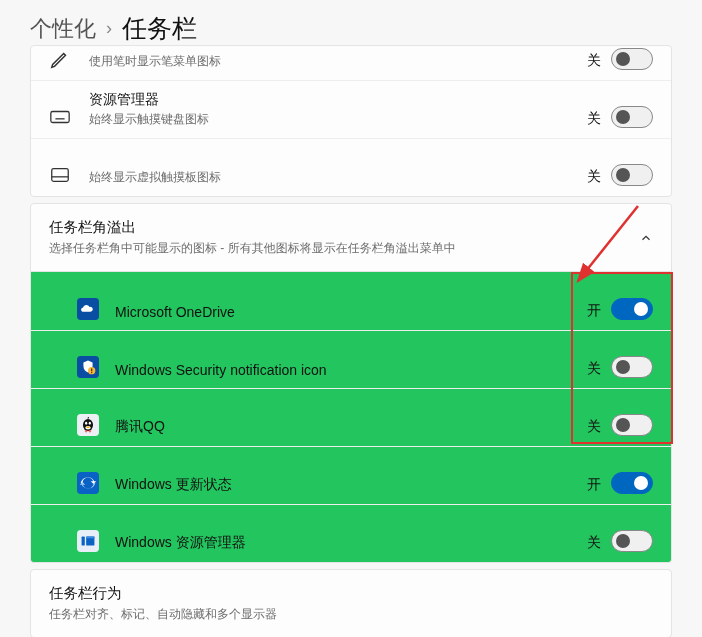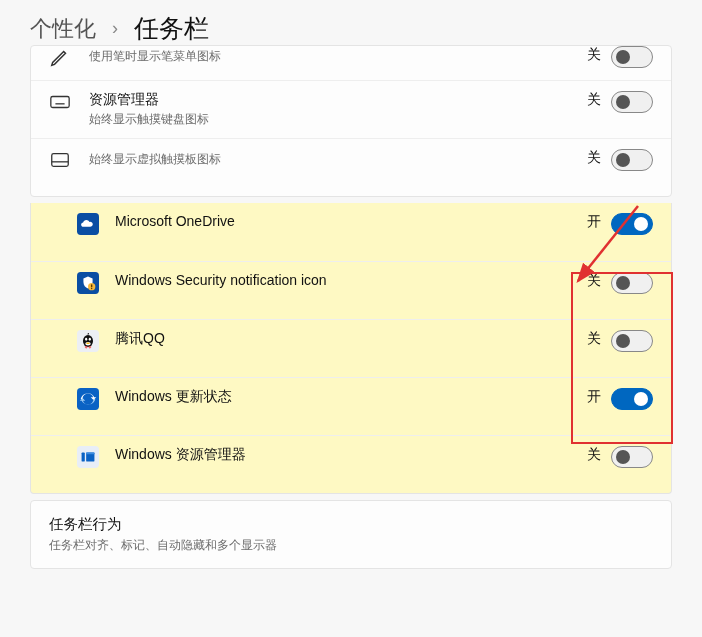--- a/index.html
+++ b/index.html
@@ -10,37 +10,37 @@
     height: 637px;
     overflow: hidden;
     color: #1a1a1a;
   }
   .breadcrumb {
     padding: 12px 30px 10px 30px;
     font-size: 22px;
     color: #555;
     display: flex;
     align-items: center;
-    gap: 16px;
+    gap: 10px;
   }
   .breadcrumb .current {
     font-weight: 400;
     color: #111;
     font-size: 25px;
   }
   .breadcrumb .sep { color: #888; font-size: 18px; }
   .panel {
     margin: 0 30px 6px 30px;
     background: #fdfdfd;
     border: 1px solid #e4e4e4;
     border-radius: 4px;
   }
   .item-row {
     display: flex;
-    align-items: flex-start;
+    align-items: flex-end;
     padding: 10px 18px;
     min-height: 58px;
   }
   .item-row + .item-row { border-top: 1px solid #eee; }
   .item-icon {
     width: 22px;
     height: 22px;
     margin-right: 18px;
     display: flex;
     align-items: center;
@@ -75,21 +75,21 @@
     align-items: center;
   }
   .section-header .sh-text { flex: 1; }
   .section-header .sh-title { font-size: 14.5px; color: #111; font-weight: 500; }
   .section-header .sh-sub { font-size: 12px; color: #6d6d6d; margin-top: 3px; }
   .chevron {
     width: 14px; height: 14px; display: inline-block;
   }
   .overflow-list {
     margin: 0 30px 6px 30px;
-    background: #fef9c3;
+    background: #22c55e;
     border: 1px solid #e4e4e4;
     border-top: none;
     border-radius: 0 0 4px 4px;
   }
   .overflow-list .item-row { padding-left: 46px; }
   .app-icon {
     width: 22px; height: 22px; border-radius: 4px;
     margin-right: 16px; flex-shrink: 0;
     display: flex; align-items: center; justify-content: center;
   }
@@ -163,20 +163,31 @@
       <div class="item-text">
         <div class="item-sub">始终显示虚拟触摸板图标</div>
       </div>
       <span class="state-label">关</span>
       <div class="toggle">
           <div class="knob"></div>
         </div>
     </div>
   </div>
 
+  <div class="section-header" style="margin-top:6px;">
+    <div class="sh-text">
+      <div class="sh-title">任务栏角溢出</div>
+      <div class="sh-sub">选择任务栏角中可能显示的图标 - 所有其他图标将显示在任务栏角溢出菜单中</div>
+    </div>
+    <span class="chevron">
+      <svg viewBox="0 0 24 24" fill="none" stroke="#333" stroke-width="2">
+          <path d="M6 15l6-6 6 6"></path>
+        </svg>
+    </span>
+  </div>
 
   <div class="overflow-list">
     <div class="item-row">
       <span class="app-icon">
         <svg viewBox="0 0 24 24">
             <rect width="24" height="24" rx="4" fill="#0a4ea3"></rect>
             <path d="M7 15c-1.5 0-2.5-1-2.5-2.3 0-1.2 1-2.2 2.2-2.3.4-1.6 1.8-2.7 3.5-2.7 1.4 0 2.7.8 3.2 2 .3-.1.6-.1.9-.1 1.6 0 2.9 1.3 2.9 2.7 0 1.5-1.3 2.7-2.9 2.7H7z" fill="#fff"></path>
           </svg>
       </span>
       <div class="item-text">

